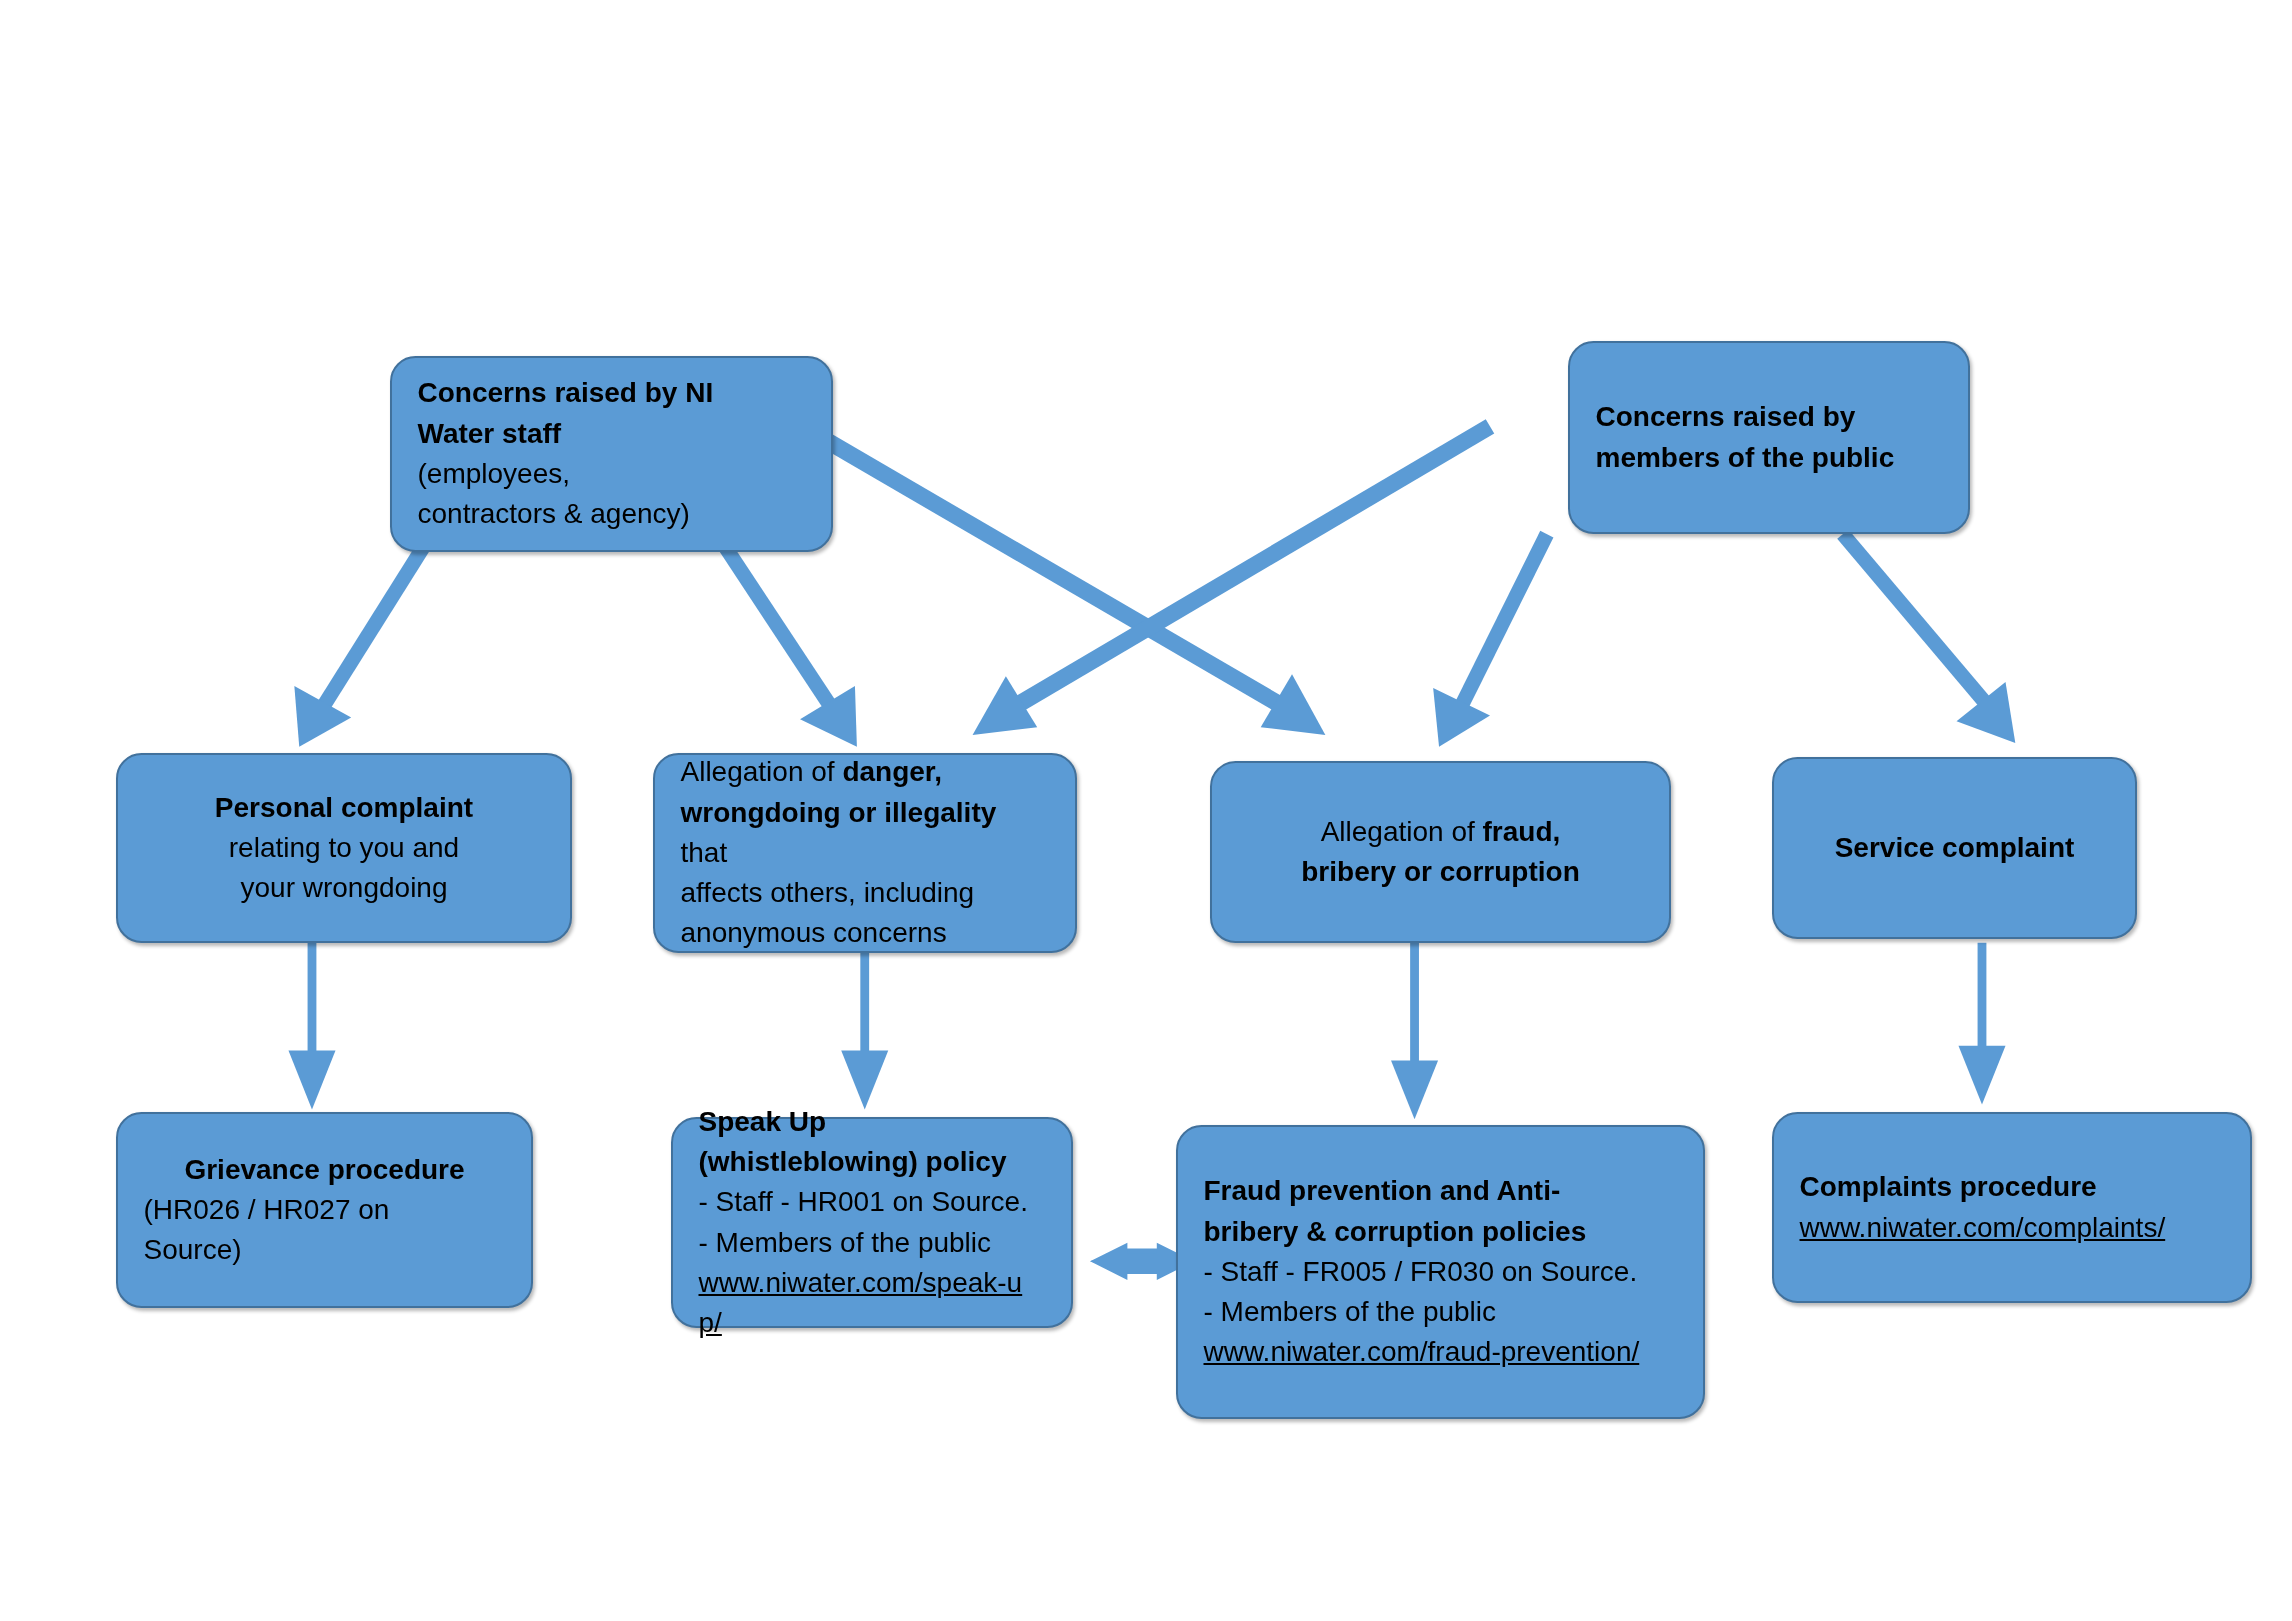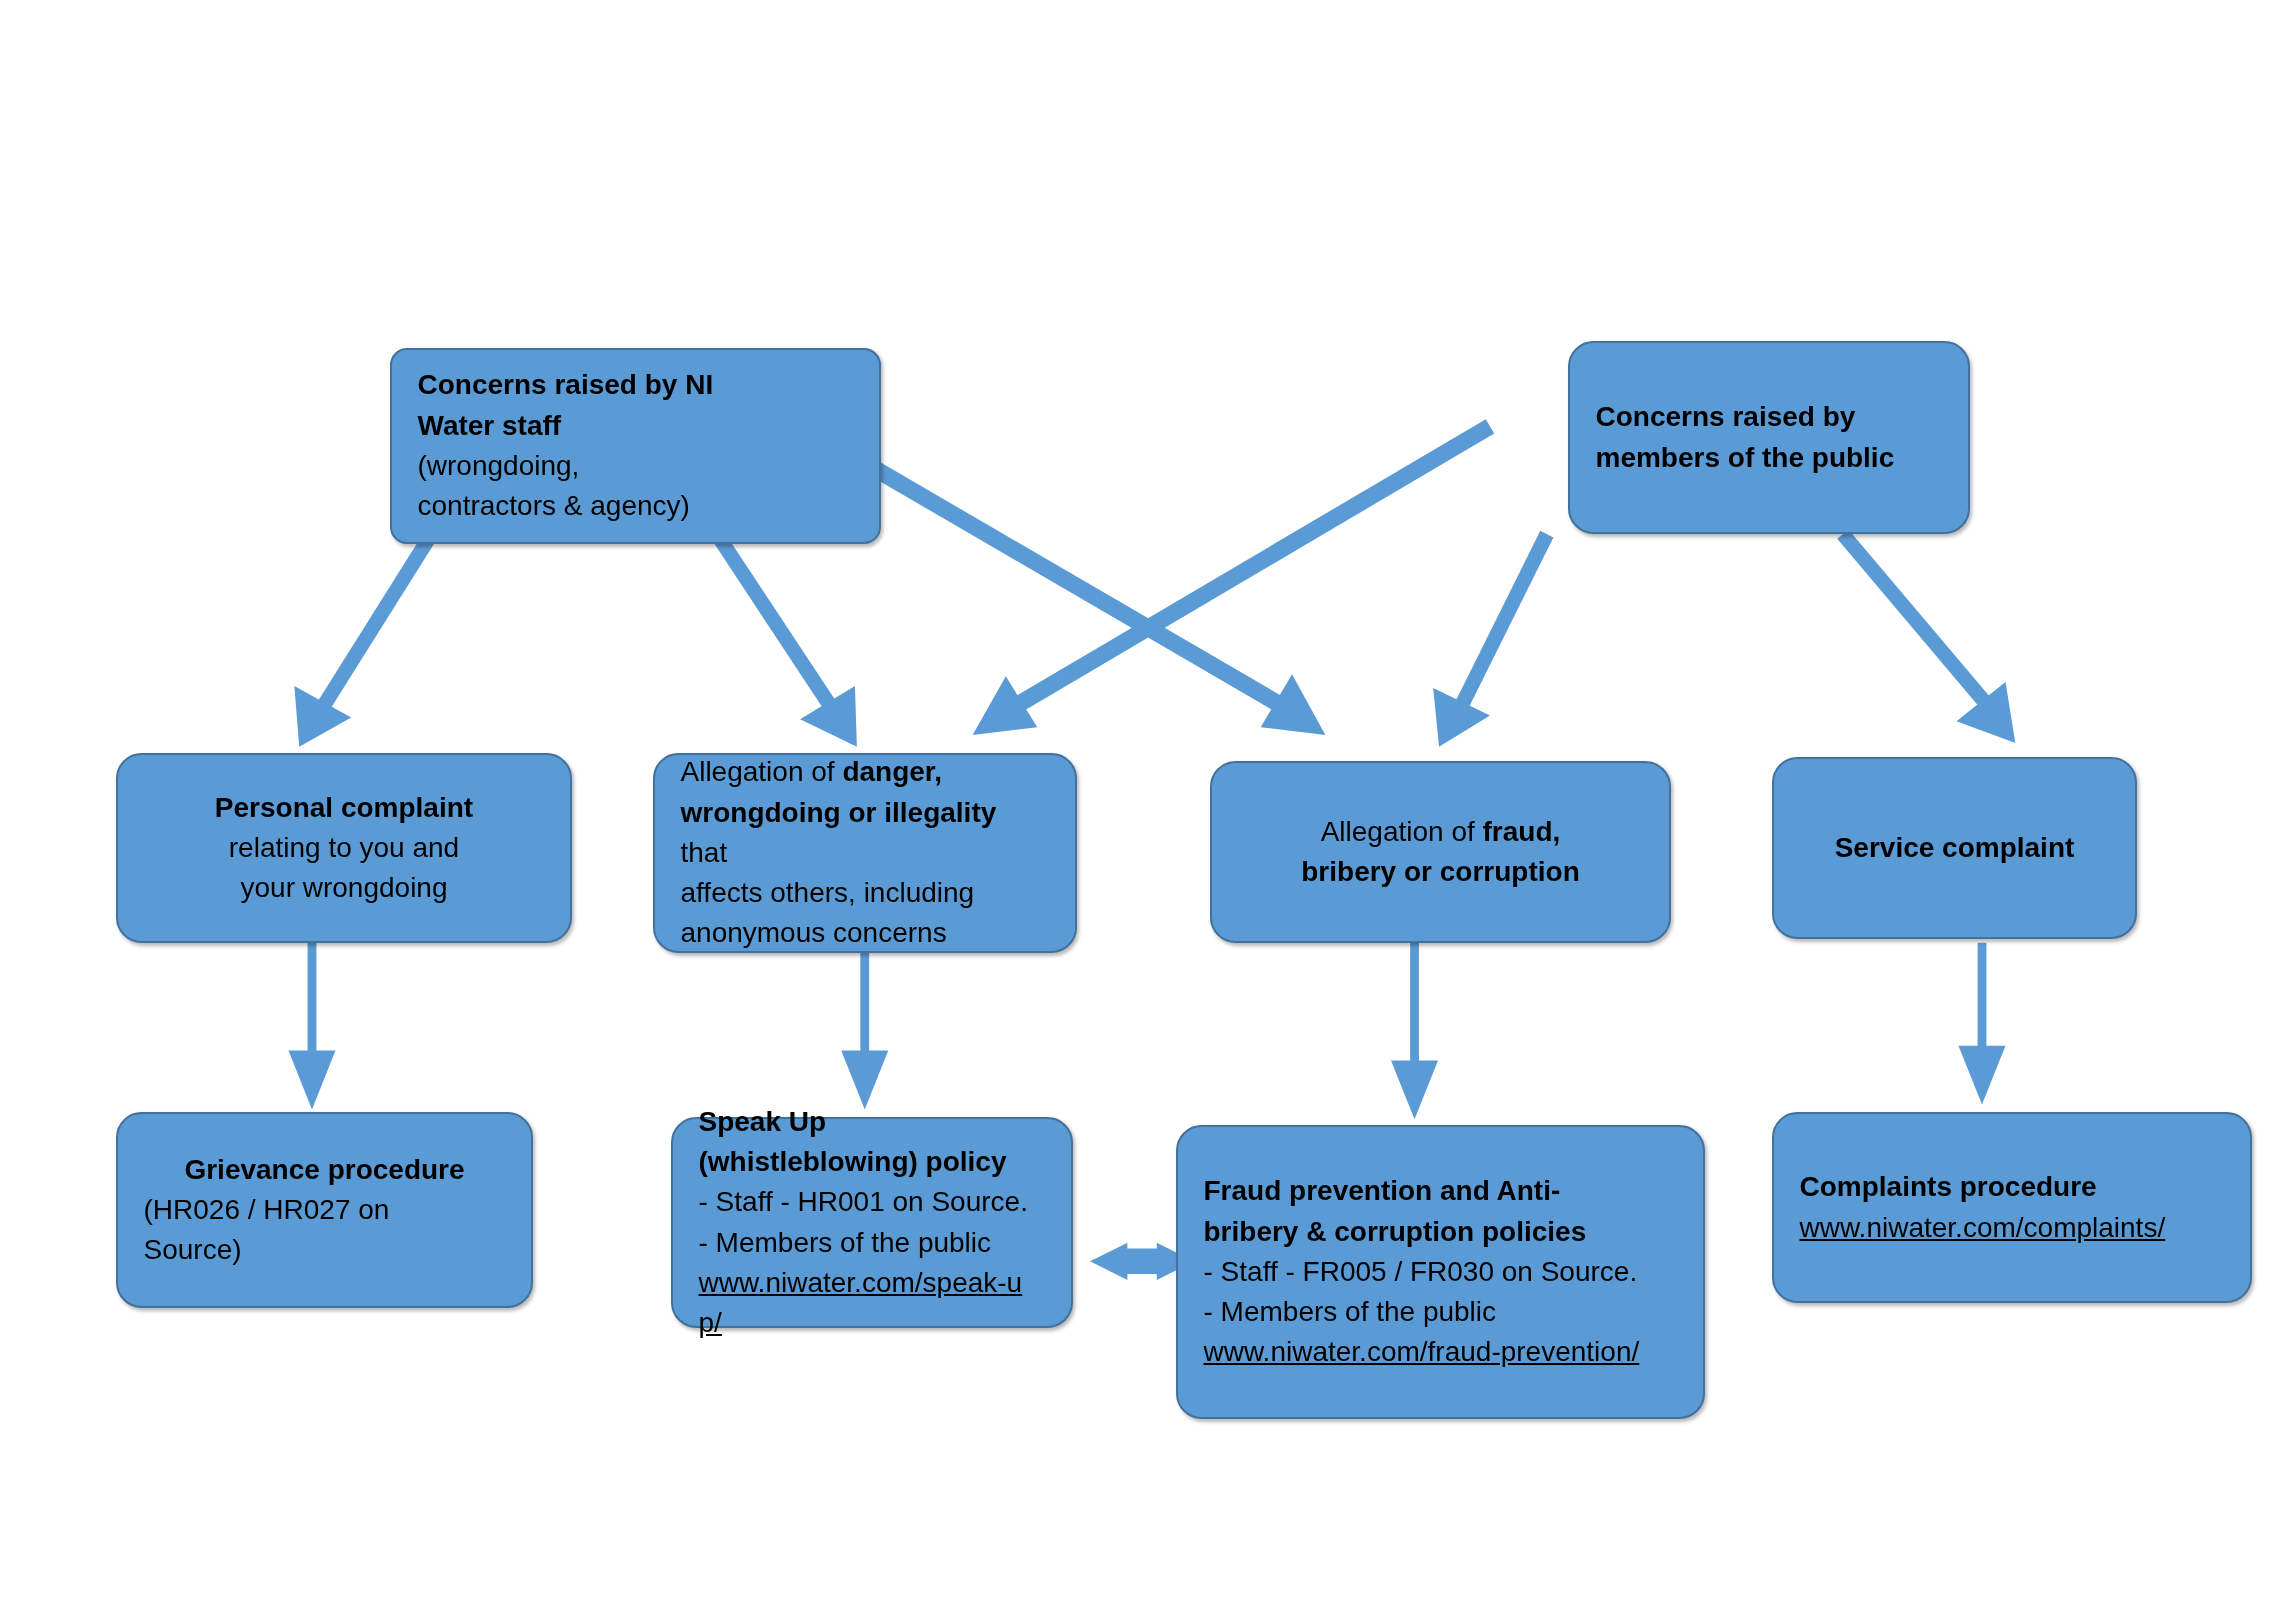--- a/index.html
+++ b/index.html
@@ -109,25 +109,25 @@
     </g>
 
     <g>
       <path d="M 1150,1274 L 1150,1300 L 1180,1300 L 1180,1274 L 1218,1287
                L 1180,1300 L 1180,1274 L 1150,1274 L 1150,1300 L 1112,1287 Z" fill="#5b9bd5"></path>
       <path d="M 1112,1287 L 1150,1268 L 1150,1279 L 1180,1279 L 1180,1268
                L 1218,1287 L 1180,1306 L 1180,1295 L 1150,1295 L 1150,1306 Z" fill="#5b9bd5"></path>
     </g>
   </svg>
 
-  <div class="node" style="left:390px; top:348px; width:491px; height:196px;border-radius:17px;">
+  <div class="node" style="left:390px; top:356px; width:443px; height:196px;">
     <div class="inner">
       <span class="line b">Concerns raised by NI</span>
       <span class="line b">Water staff</span>
-      <span class="line">(wrongdoing,</span>
+      <span class="line">(employees,</span>
       <span class="line">contractors &amp; agency)</span>
     </div>
   </div>
 
   <div class="node" style="left:1568px; top:341px; width:402px; height:193px;">
     <div class="inner">
       <span class="line b">Concerns raised by</span>
       <span class="line b">members of the public</span>
     </div>
   </div>

